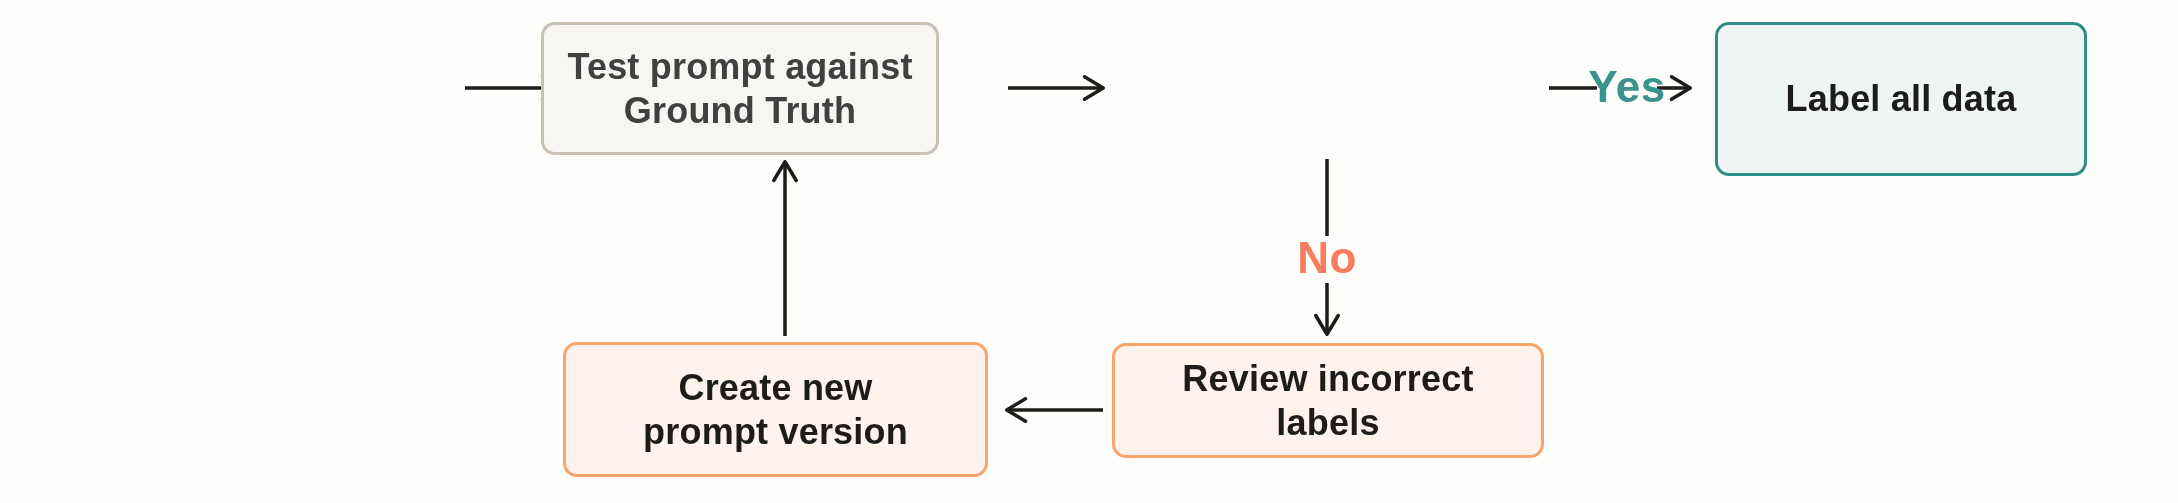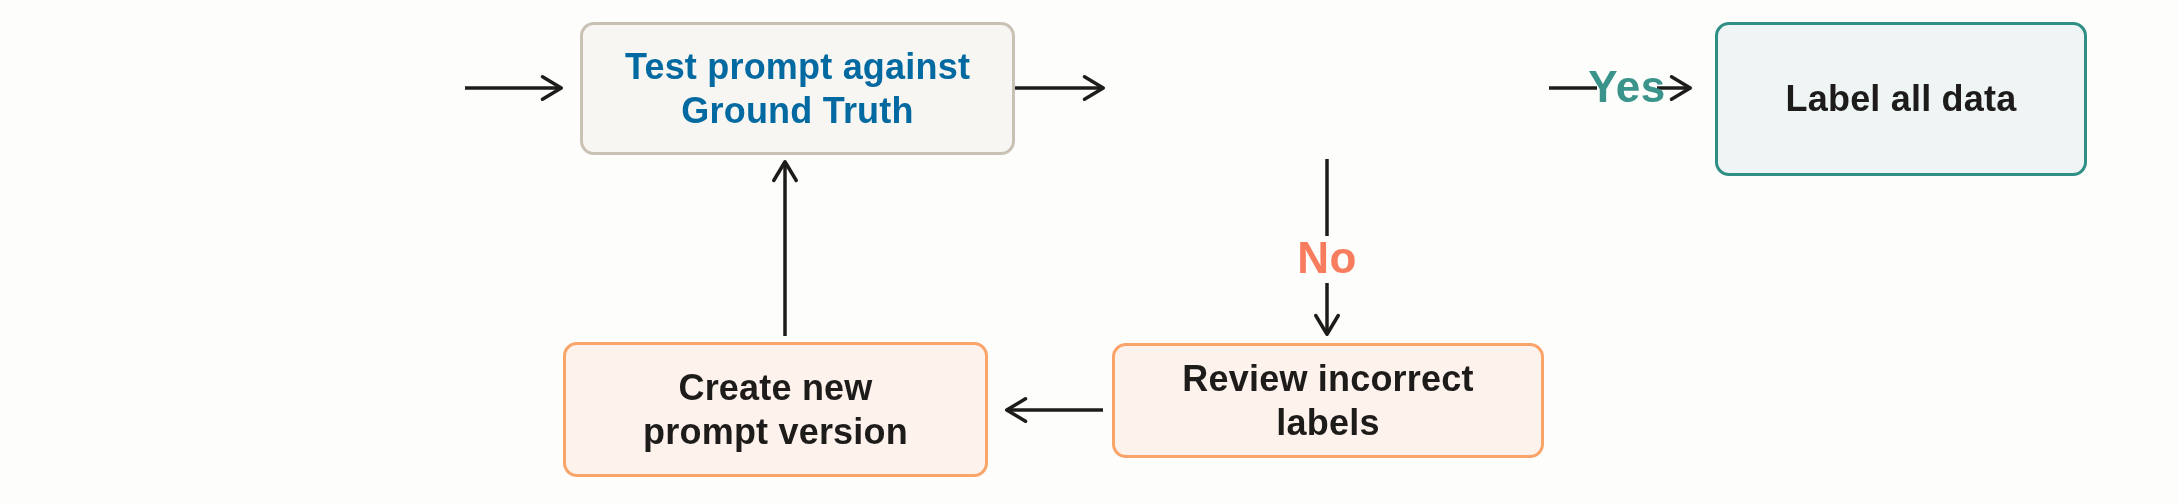--- a/index.html
+++ b/index.html
@@ -57,21 +57,21 @@
         <line x1="465" y1="88" x2="560" y2="88" stroke="#1e1c1a" stroke-width="3.5" marker-end="url(#arrowhead)"></line>
         <line x1="1008" y1="88" x2="1102" y2="88" stroke="#1e1c1a" stroke-width="3.5" marker-end="url(#arrowhead)"></line>
         <line x1="1549" y1="88" x2="1597" y2="88" stroke="#1e1c1a" stroke-width="3.5"></line>
         <line x1="1657" y1="88" x2="1689" y2="88" stroke="#1e1c1a" stroke-width="3.5" marker-end="url(#arrowhead)"></line>
         <line x1="1327" y1="159" x2="1327" y2="236" stroke="#1e1c1a" stroke-width="3.5"></line>
         <line x1="1327" y1="283" x2="1327" y2="333" stroke="#1e1c1a" stroke-width="3.5" marker-end="url(#arrowhead)"></line>
         <line x1="1103" y1="410" x2="1008" y2="410" stroke="#1e1c1a" stroke-width="3.5" marker-end="url(#arrowhead)"></line>
         <line x1="785" y1="336" x2="785" y2="163" stroke="#1e1c1a" stroke-width="3.5" marker-end="url(#arrowhead)"></line>
       </g>
   </svg>
-    <div class="node" style="left: 580px; top: 22px; width: 435px; height: 133px; border-color: rgb(201, 194, 180); border-style: solid; background: rgb(247, 246, 242); color: #0369a1;"><span>Test prompt against
+    <div class="node" style="left: 541px; top: 22px; width: 398px; height: 133px; border-color: rgb(201, 194, 180); border-style: solid; background: rgb(247, 246, 242); color: #404040;"><span>Test prompt against
 Ground Truth</span></div>
     <div class="node" style="left: 1699px; top: 22px; width: 372px; height: 154px; border-color: rgb(47, 143, 133); border-style: solid; background: rgb(238, 245, 244); color: rgb(30, 28, 26); margin-left: 16px;"><span>Label all data</span></div>
     <div class="node" style="left: 1112px; top: 343px; width: 432px; height: 115px; border-color: rgb(249, 164, 105); border-style: solid; background: rgb(253, 242, 236); color: rgb(30, 28, 26);"><span>Review incorrect
 labels</span></div>
     <div class="node" style="left: 563px; top: 342px; width: 425px; height: 135px; border-color: rgb(249, 164, 105); border-style: solid; background: rgb(253, 242, 236); color: rgb(30, 28, 26);"><span>Create new
 prompt version</span></div>
     <div class="edge-label" style="left: 1627px; top: 87px; color: rgb(58, 148, 139);">Yes</div>
     <div class="edge-label" style="left: 1327px; top: 258px; color: rgb(248, 124, 94);">No</div>
   </div>
 

